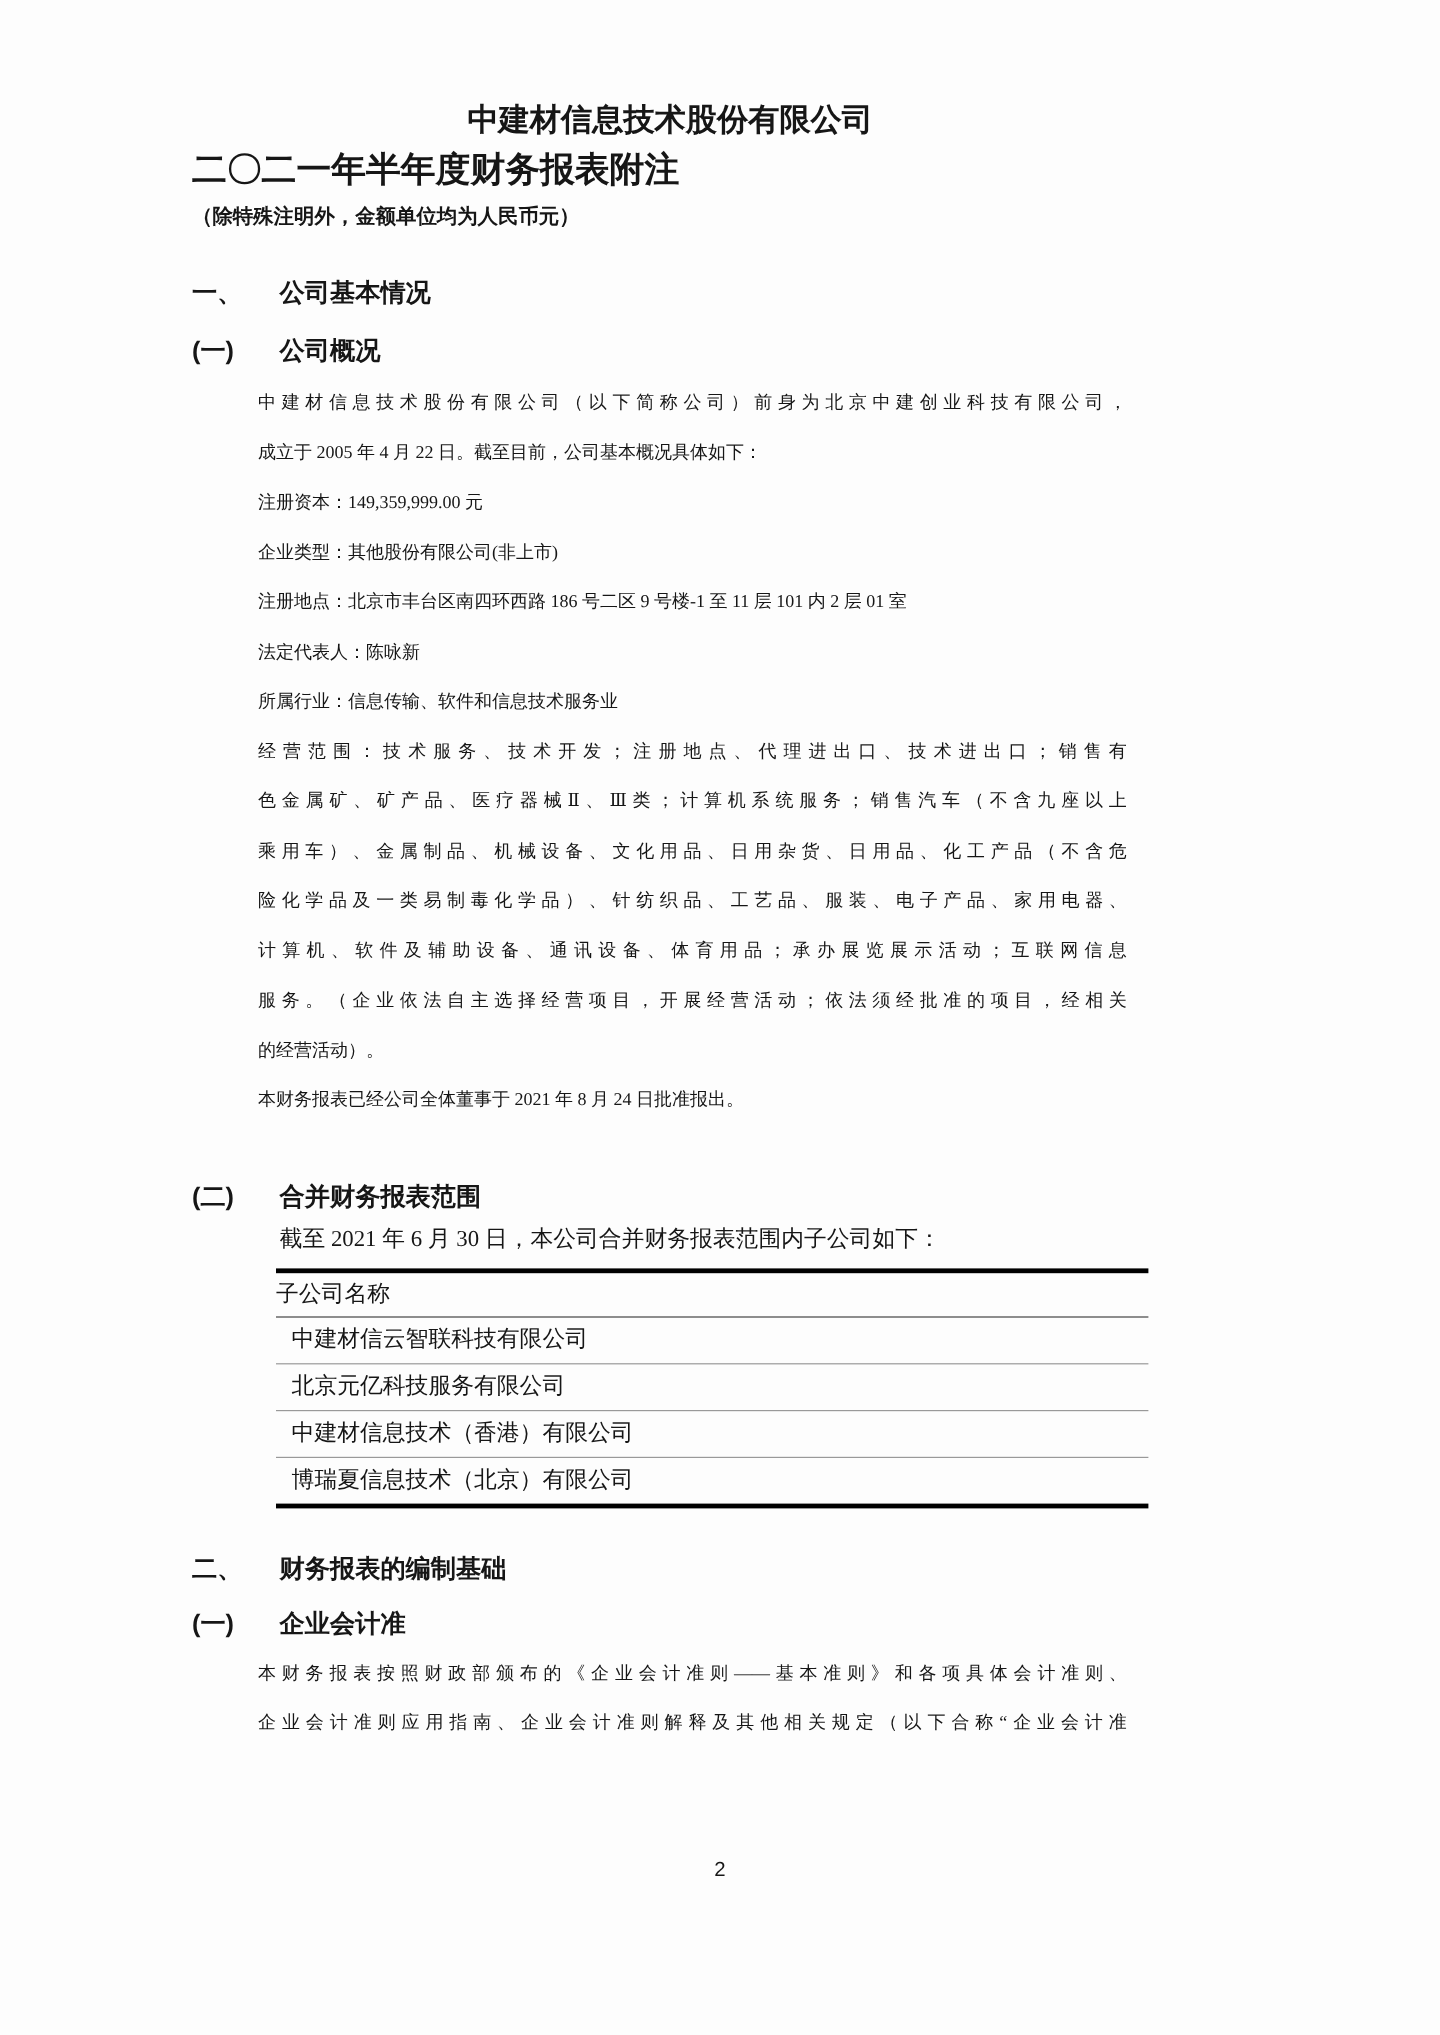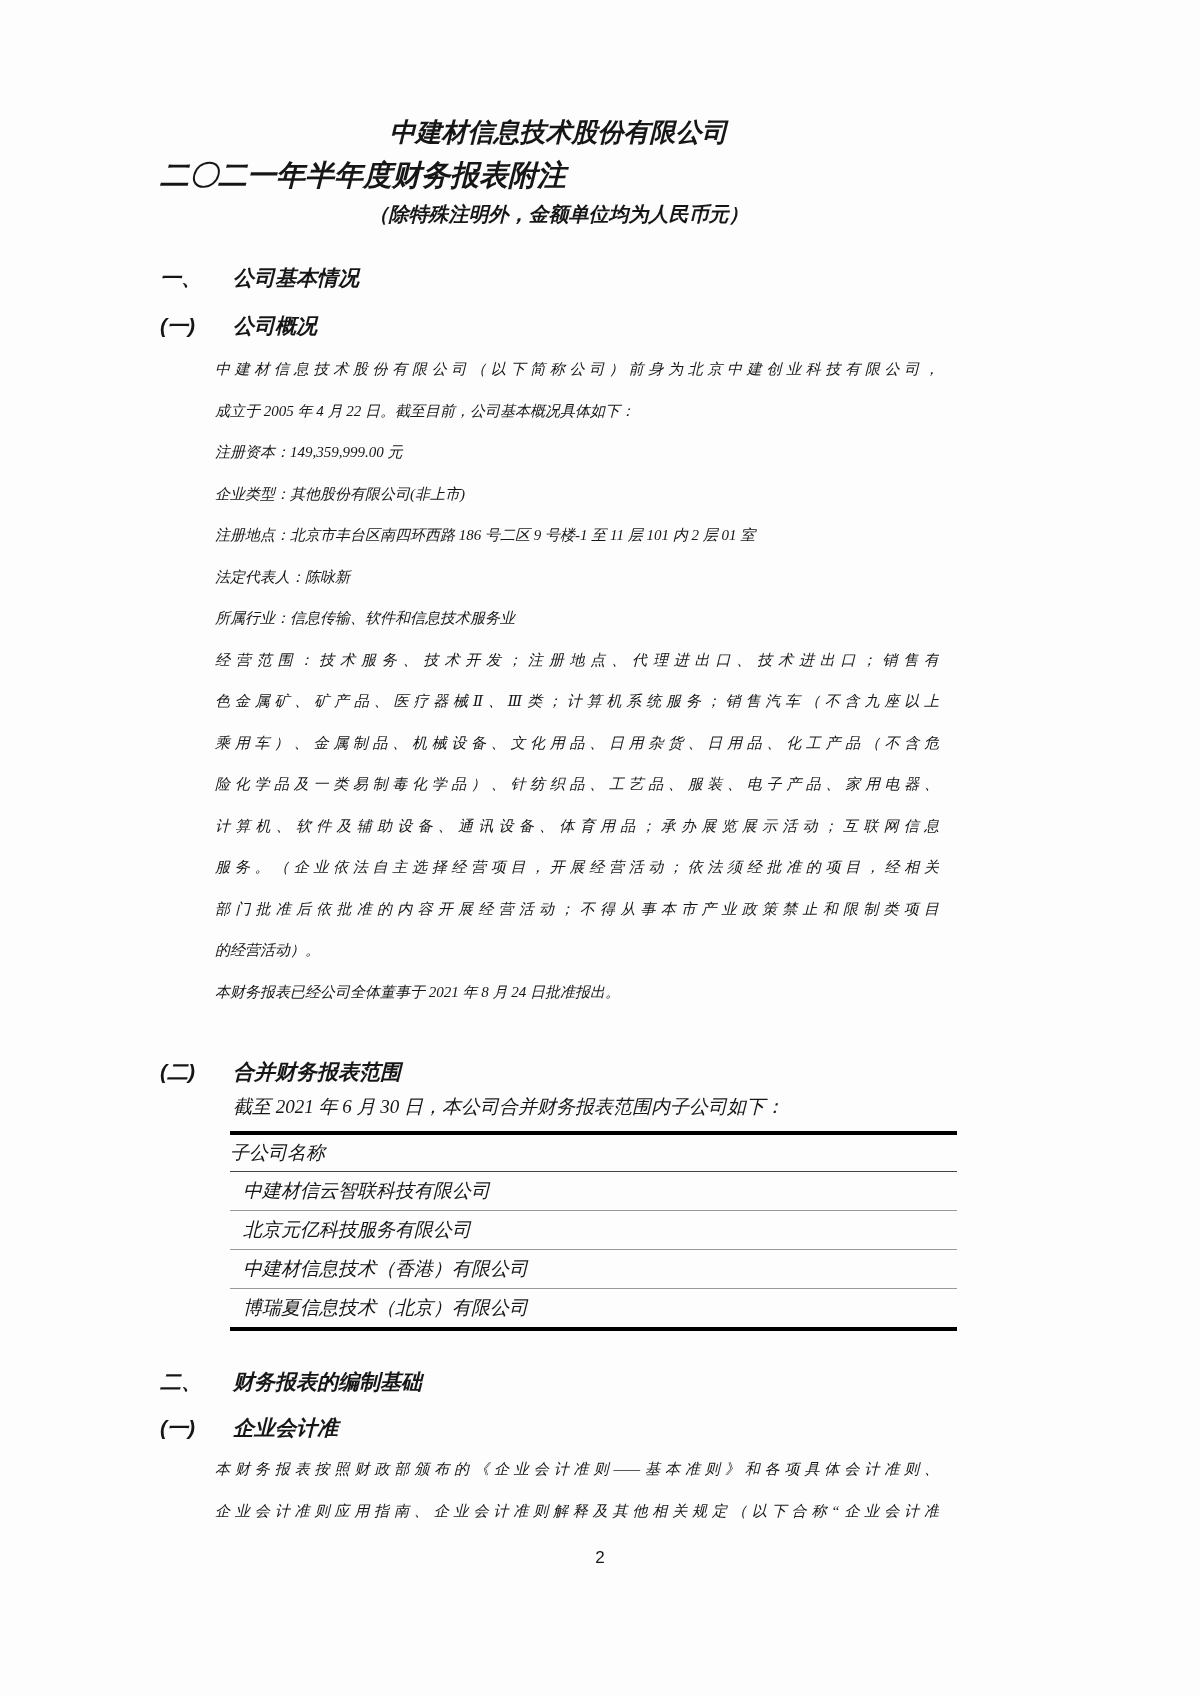--- a/index.html
+++ b/index.html
@@ -6,27 +6,26 @@
   .page{
     position:relative;
     width:1200px;height:1696px;
     background:#fdfdfd;
     color:#161616;
     font-family:"Liberation Serif","DejaVu Serif",serif;
     overflow:hidden;
   }
   .content{
     position:absolute;left:160px;top:0;width:797px;
-    padding-top:113px;
-    font-style:italic;
+    padding-top:80px;
   }
   
   .t1{font-size:26px;line-height:40px;font-weight:bold;text-align:center;}
   .t2{font-size:29px;line-height:44px;font-weight:bold;text-align:left;}
-  .t3{font-size:20px;line-height:34px;font-weight:bold;text-align:center;}
+  .t3{font-size:17px;line-height:34px;font-weight:bold;text-align:left;}
   
   .sec{display:flex;font-weight:bold;font-size:21px;line-height:30px;
        font-family:"Liberation Sans","DejaVu Sans",sans-serif;}
   .sec .num{width:73px;flex:none;}
   .m-sec1{margin-top:32px;}
   .m-sub1{margin-top:18px;}
   .m-sub2{margin-top:44px;}
   .m-sec2{margin-top:36px;}
   .m-sub3{margin-top:16px;}
   
@@ -75,21 +74,20 @@
       <div class="bl">企业类型：其他股份有限公司(非上市)</div>
       <div class="bl">注册地点：北京市丰台区南四环西路 186 号二区 9 号楼-1 至 11 层 101 内 2 层 01 室</div>
       <div class="bl">法定代表人：陈咏新</div>
       <div class="bl">所属行业：信息传输、软件和信息技术服务业</div>
       <div class="bl just">经营范围：技术服务、技术开发；注册地点、代理进出口、技术进出口；销售有</div>
       <div class="bl just">色金属矿、矿产品、医疗器械Ⅱ、Ⅲ类；计算机系统服务；销售汽车（不含九座以上</div>
       <div class="bl just">乘用车）、金属制品、机械设备、文化用品、日用杂货、日用品、化工产品（不含危</div>
       <div class="bl just">险化学品及一类易制毒化学品）、针纺织品、工艺品、服装、电子产品、家用电器、</div>
       <div class="bl just">计算机、软件及辅助设备、通讯设备、体育用品；承办展览展示活动；互联网信息</div>
       <div class="bl just">服务。（企业依法自主选择经营项目，开展经营活动；依法须经批准的项目，经相关</div>
-      <div class="bl just">部门批准后依批准的内容开展经营活动；不得从事本市产业政策禁止和限制类项目</div>
       <div class="bl">的经营活动）。</div>
       <div class="bl">本财务报表已经公司全体董事于 2021 年 8 月 24 日批准报出。</div>
     </div>
 
     <div class="sec m-sub2">
       <span class="num">(二)</span>
       <span>合并财务报表范围</span>
     </div>
 
     <div class="intro">截至 2021 年 6 月 30 日，本公司合并财务报表范围内子公司如下：</div>

